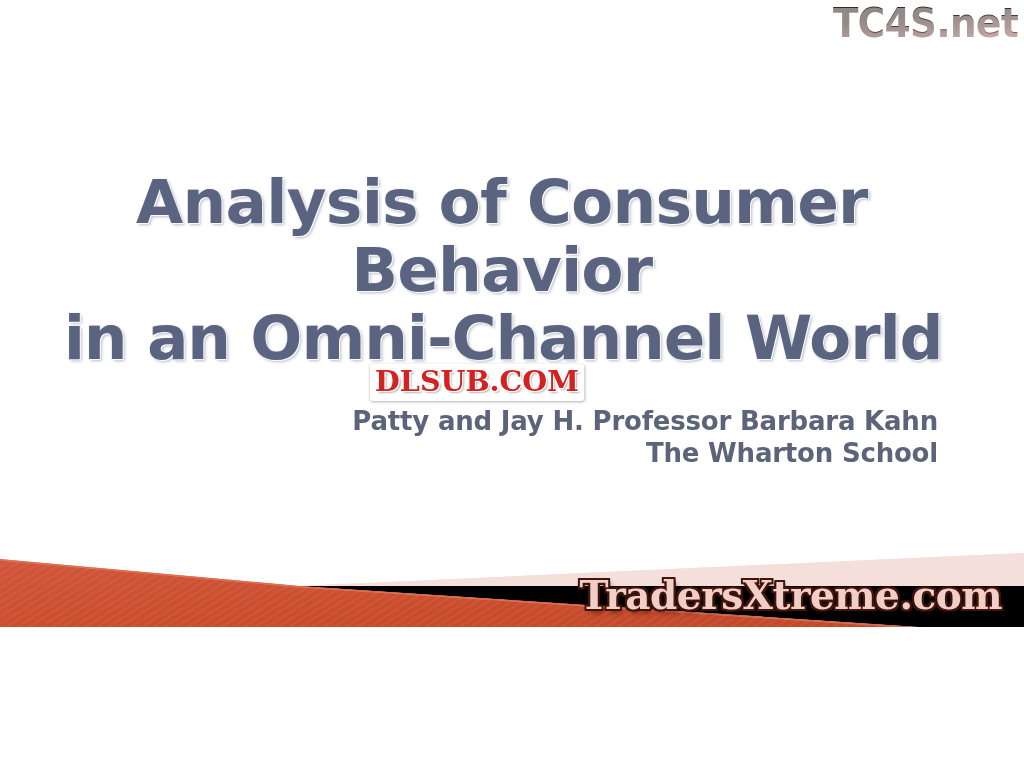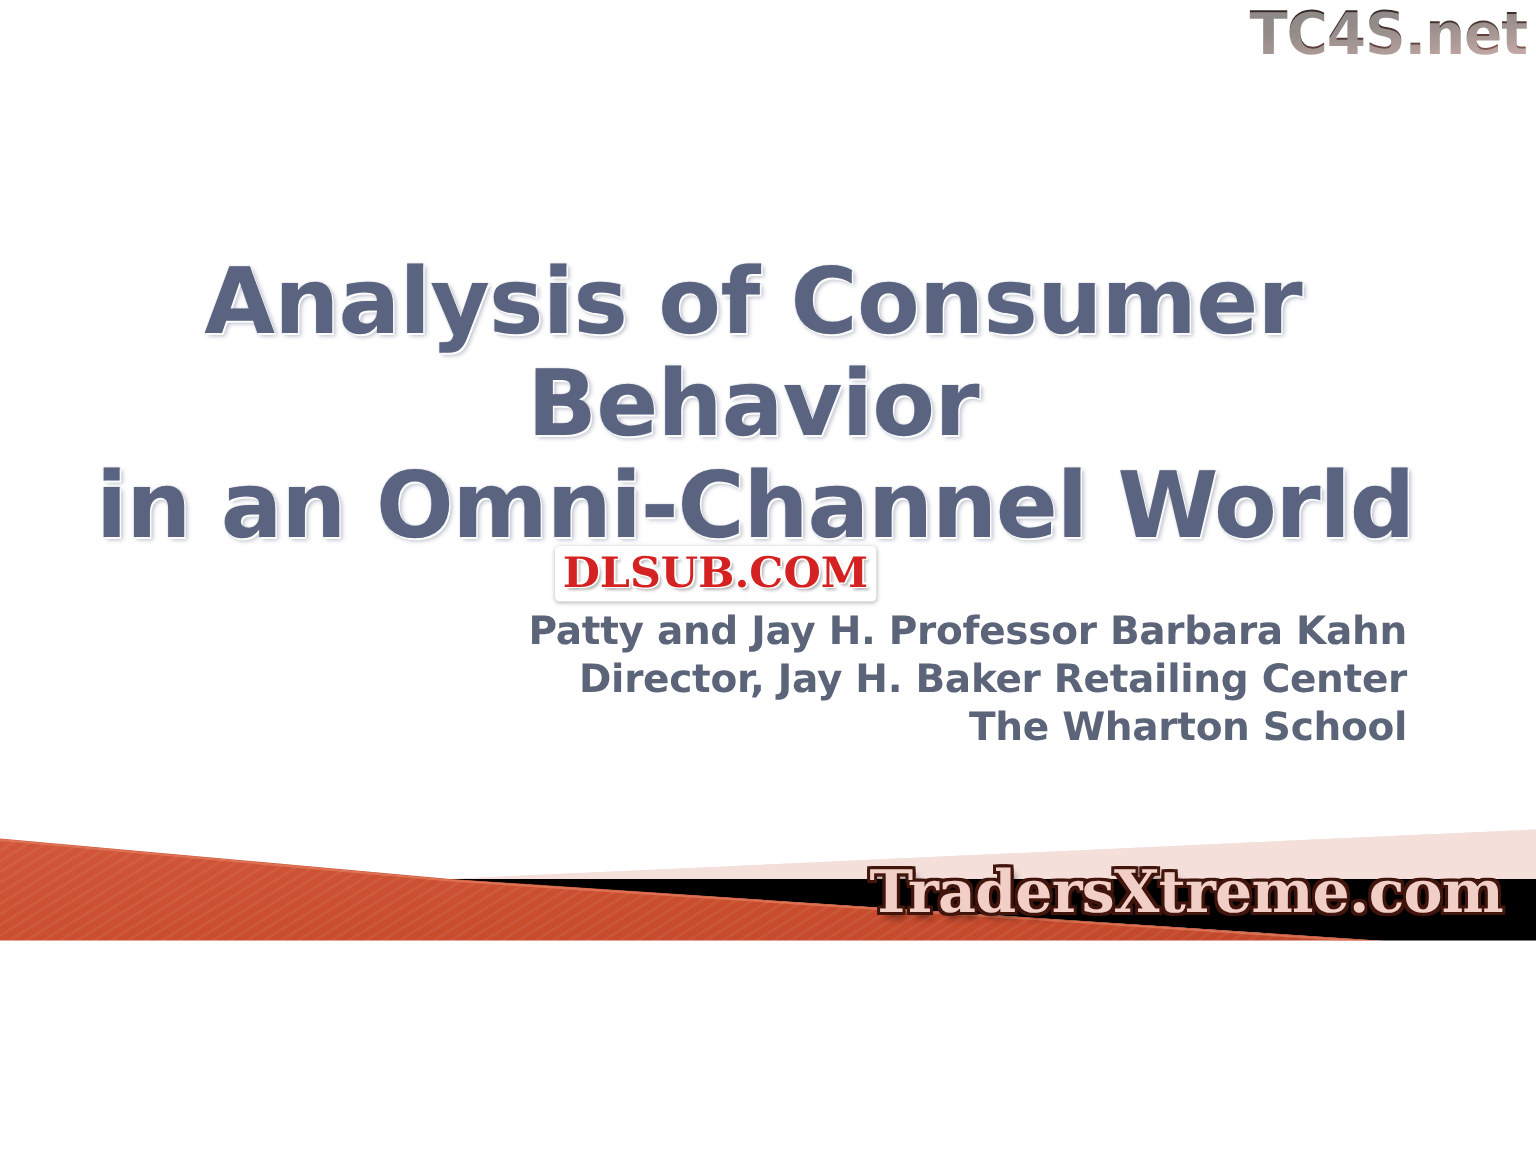--- a/index.html
+++ b/index.html
@@ -173,19 +173,18 @@
   <div id="title-block">
     <span class="tline l1">Analysis of Consumer</span>
     <span class="tline l2">Behavior</span>
     <span class="tline l3">in an Omni-Channel World</span>
   </div>
 
   <div id="dlsub-watermark">DLSUB.COM</div>
 
   <div id="subtitle-block">
     <span class="sline">Patty and Jay H. Professor Barbara Kahn</span>
-    <span class="sline">Director, Jay H. Baker Retailing Center</span>
     <span class="sline">The Wharton School</span>
   </div>
 
   <div id="tradersxtreme-brand">TradersXtreme.com</div>
 
 </div>
 
 </body></html>

